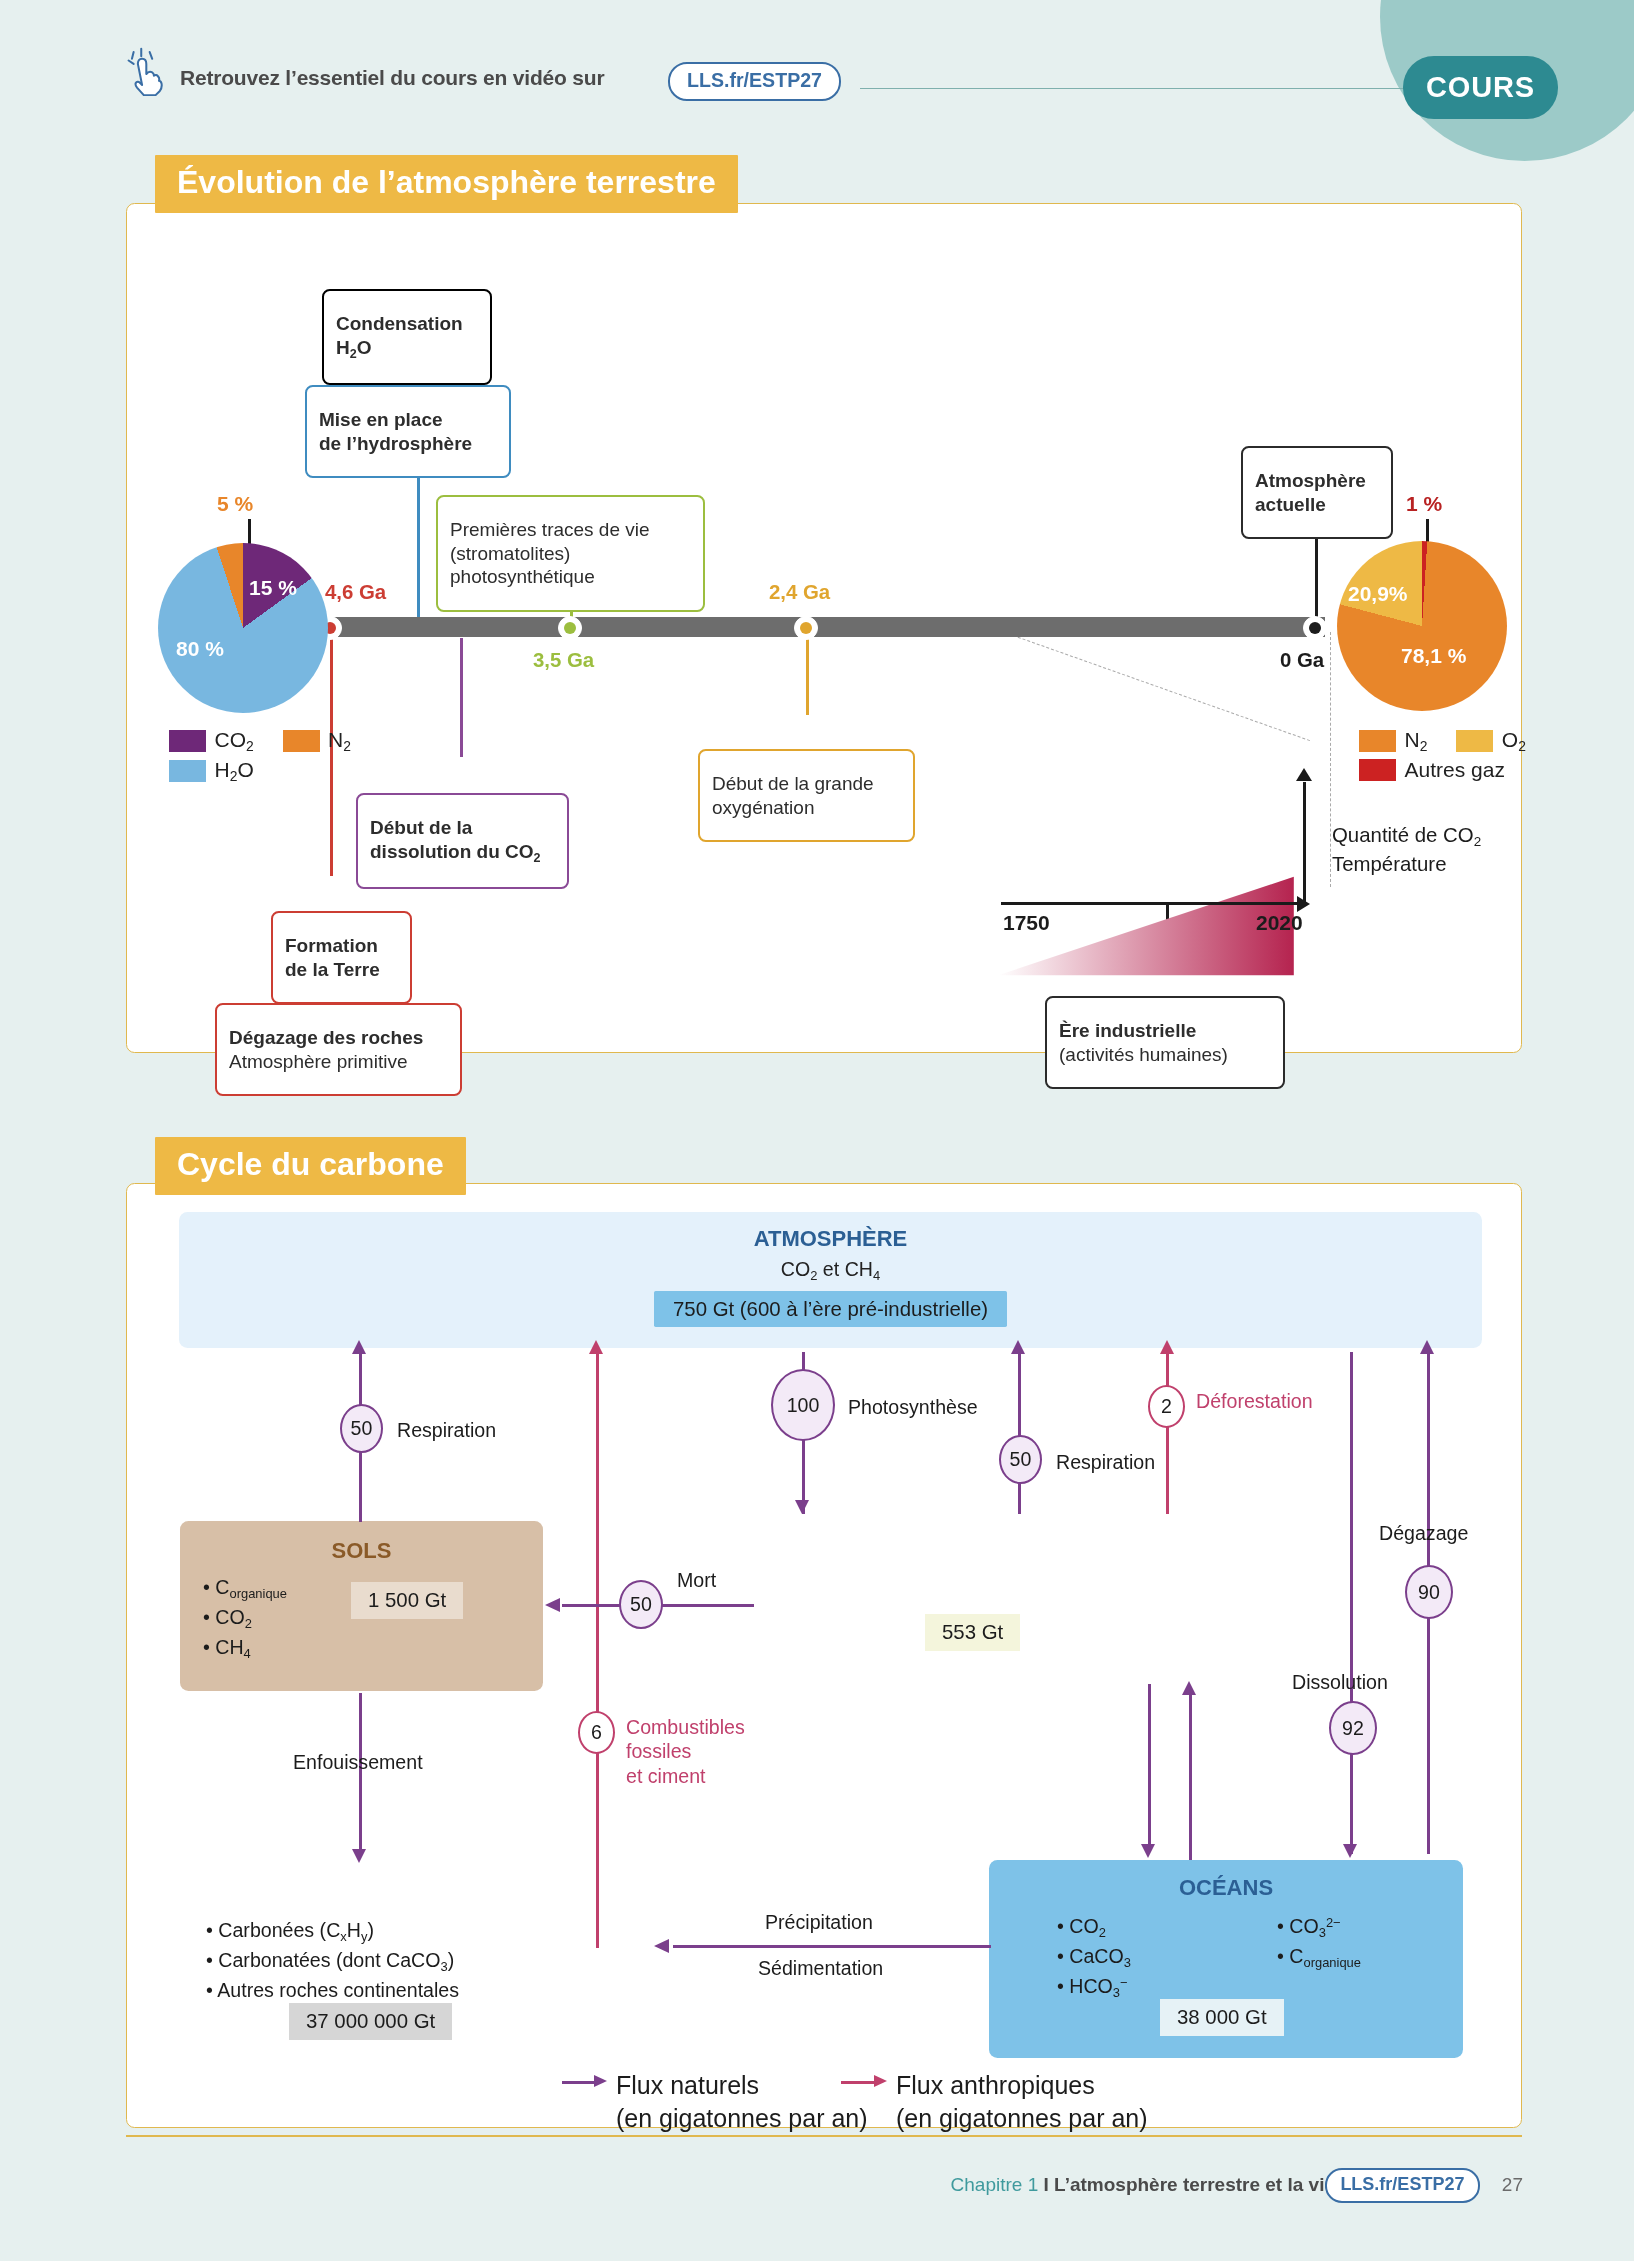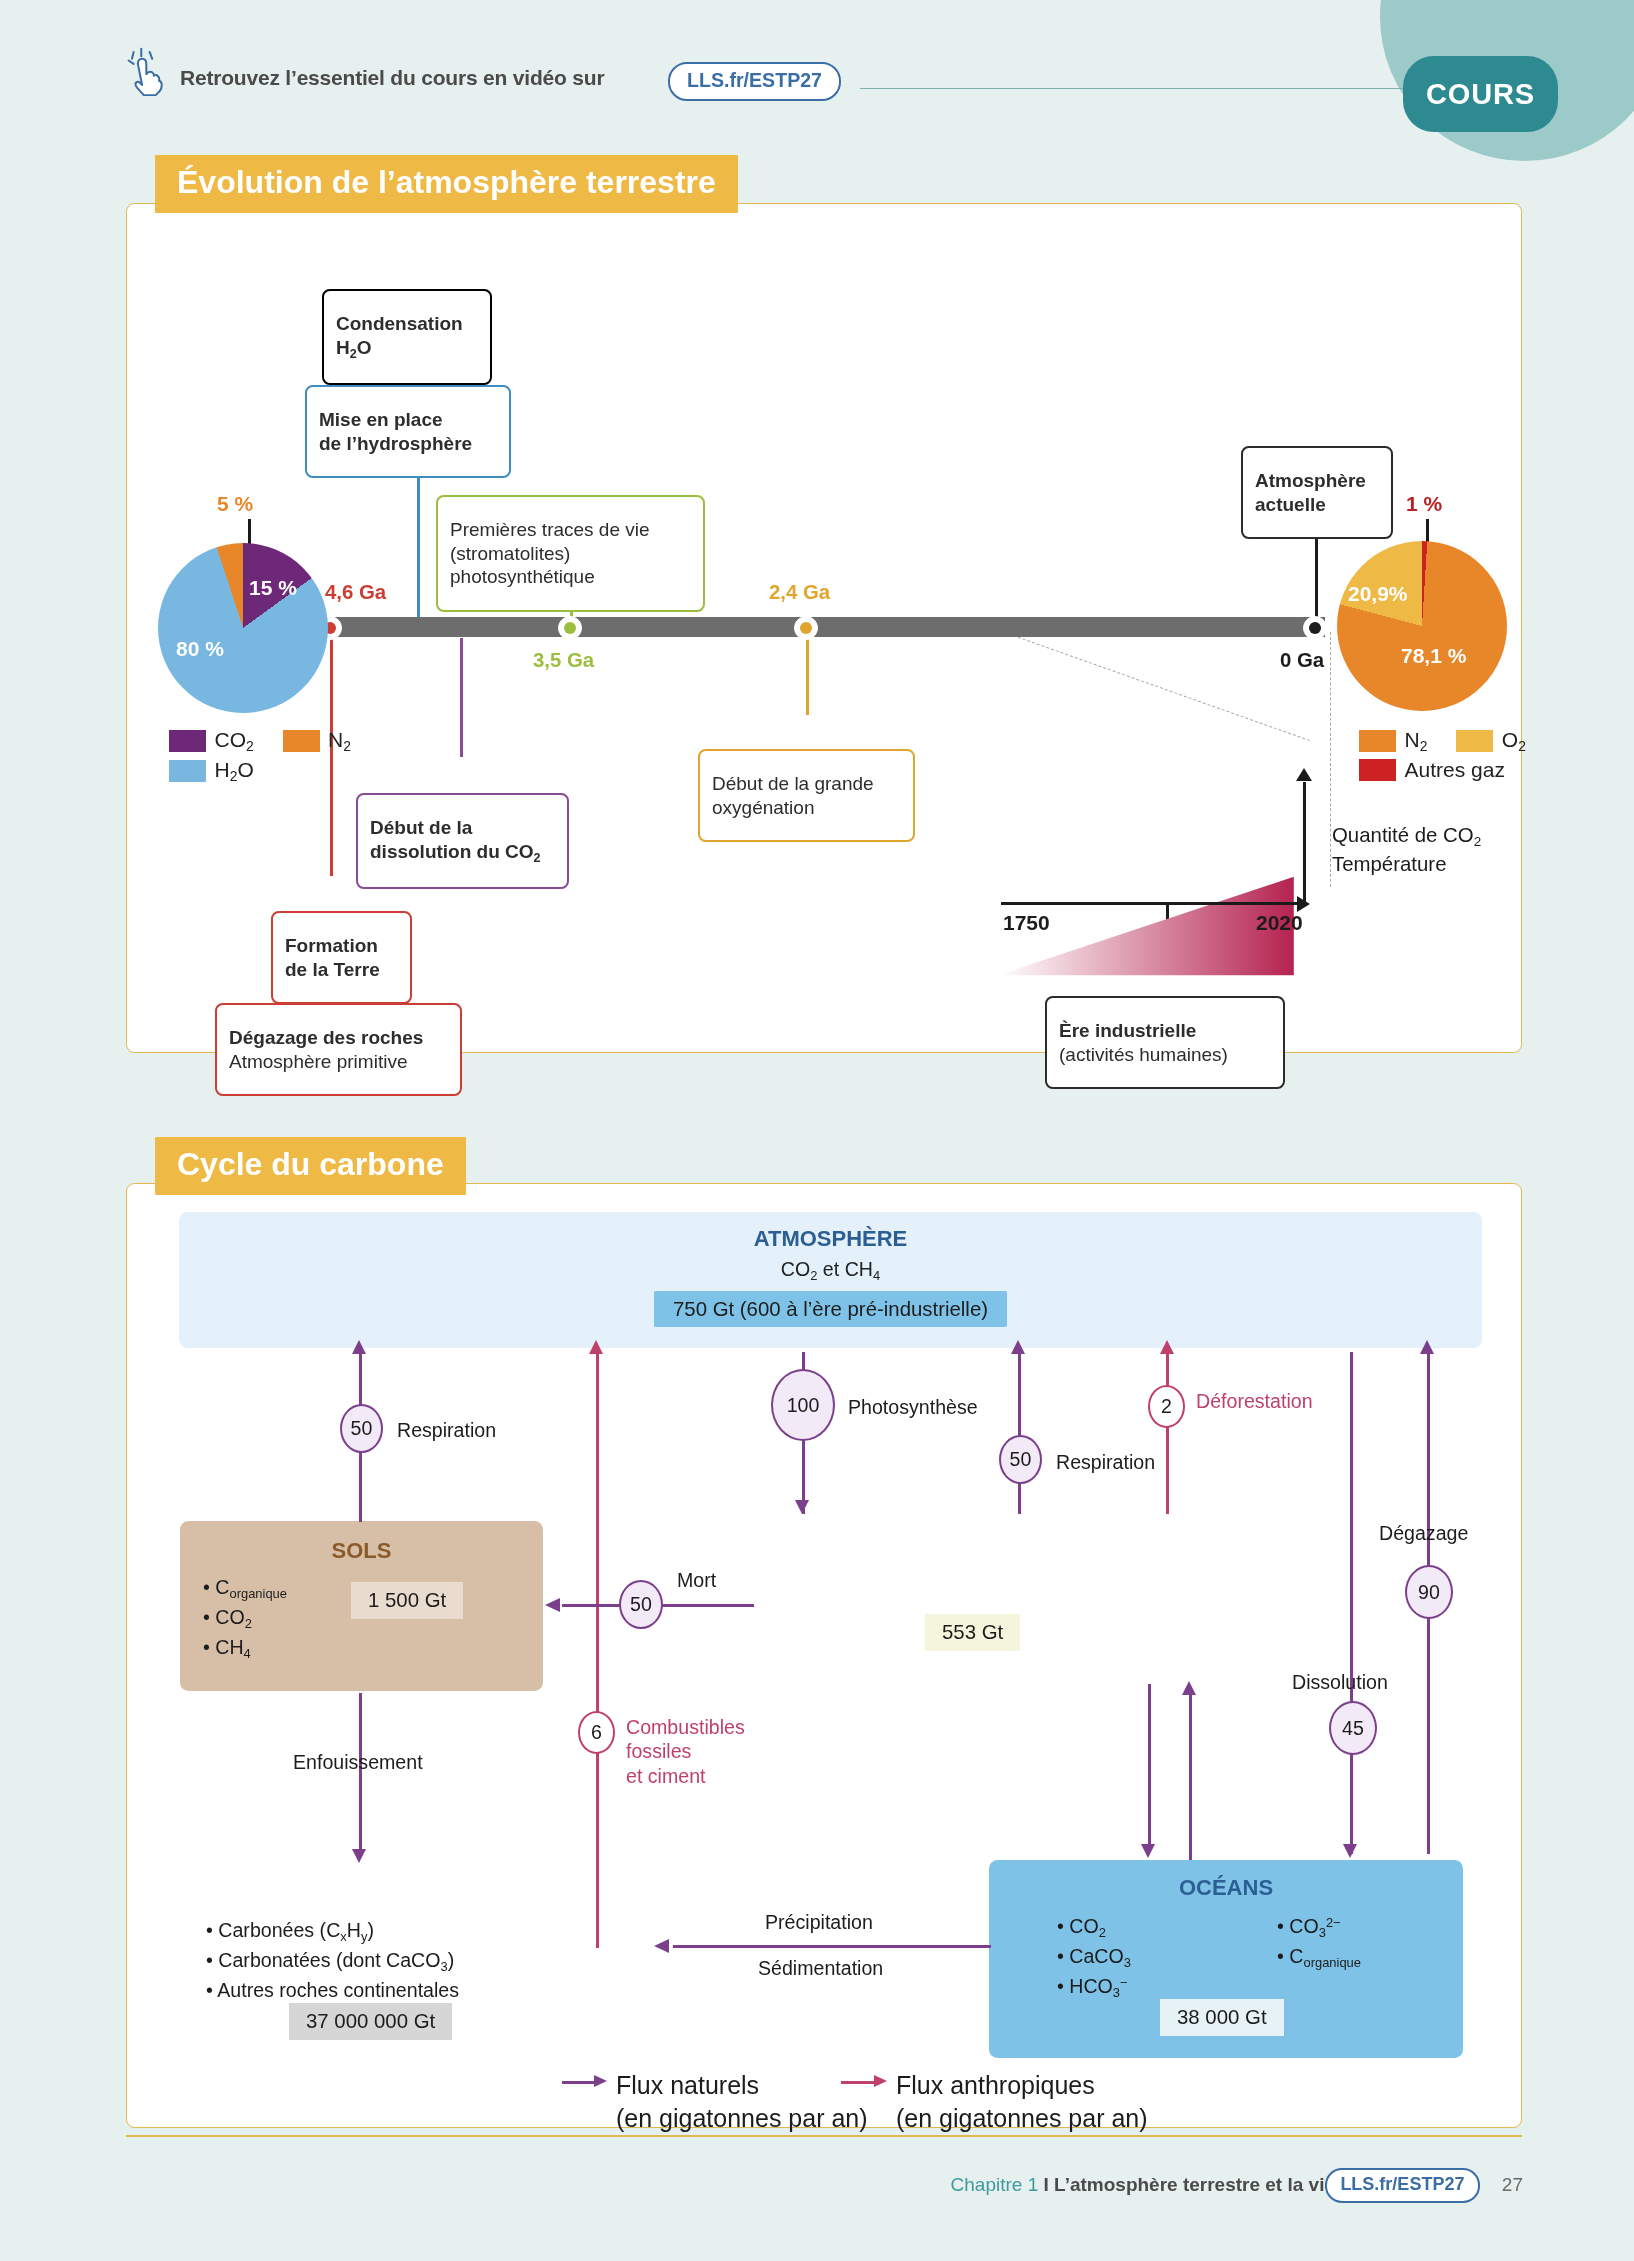--- a/index.html
+++ b/index.html
@@ -31,21 +31,21 @@
     background: #ffffff; padding: 5.1px 17px 6.8px 17px;
     font-size: 19.6px; font-weight: bold; color: #3a6ea5;
     white-space: nowrap;
   }
   .head-rule {
     position: absolute; left: 860px; top: 88px; width: 545px; height: 0.9px;
     background: #7fb0ad;
   }
   .cours-badge {
     position: absolute; left: 1403px; top: 56px;
-    width: 155px; height: 76px; border-radius: 31px;
+    width: 155px; height: 63px; border-radius: 31px;
     background: #2d8a91; color: #fff;
     font-size: 29px; font-weight: bold; letter-spacing: 0.9px;
     display: flex; align-items: center; justify-content: center;
   }
 
   
   .panel {
     position: absolute; background: #fff;
     border: 1.7px solid #e0b84e; border-radius: 8.5px;
   }
@@ -379,21 +379,21 @@
   <div class="flux-node flux-nat" style="left:999px; top:1435px; width:43px; height:49px;">50</div>
   <div class="flux-lbl" style="left:1056px; top:1450px;">Respiration</div>
 
   <div class="arrow-ant" style="left:1166px; top:1352px; width:2.6px; height:162px;"></div>
   <div class="head-up" style="left:1160px; top:1340px; border-bottom:14.5px solid #c0406c; border-left:7.7px solid transparent; border-right:7.7px solid transparent;"></div>
   <div class="flux-node flux-ant" style="left:1148px; top:1385px; width:37px; height:43px;">2</div>
   <div class="flux-lbl ant" style="left:1196px; top:1389px;">Déforestation</div>
 
   <div class="arrow-nat" style="left:1350px; top:1352px; width:2.6px; height:502px;"></div>
   <div class="head-down" style="left:1343px; top:1844px; border-top:14.5px solid #7b3f8c; border-left:7.7px solid transparent; border-right:7.7px solid transparent;"></div>
-  <div class="flux-node flux-nat" style="left:1329px; top:1701px; width:48px; height:54px;">45</div>
+  <div class="flux-node flux-nat" style="left:1329px; top:1701px; width:48px; height:54px;">92</div>
   <div class="flux-lbl" style="left:1292px; top:1670px;">Dissolution</div>
 
   <div class="arrow-nat" style="left:1427px; top:1352px; width:2.6px; height:502px;"></div>
   <div class="head-up" style="left:1420px; top:1340px; border-bottom:14.5px solid #7b3f8c; border-left:7.7px solid transparent; border-right:7.7px solid transparent;"></div>
   <div class="flux-node flux-nat" style="left:1405px; top:1565px; width:48px; height:54px;">90</div>
   <div class="flux-lbl" style="left:1379px; top:1521px;">Dégazage</div>
 
   <div class="arrow-nat" style="left:562px; top:1604px; width:192px; height:2.6px;"></div>
   <div class="head-left" style="left:545px; top:1598px; border-right:15.3px solid #7b3f8c; border-top:7.7px solid transparent; border-bottom:7.7px solid transparent;"></div>
   <div class="flux-node flux-nat" style="left:619px; top:1580px; width:44px; height:49px;">50</div>

